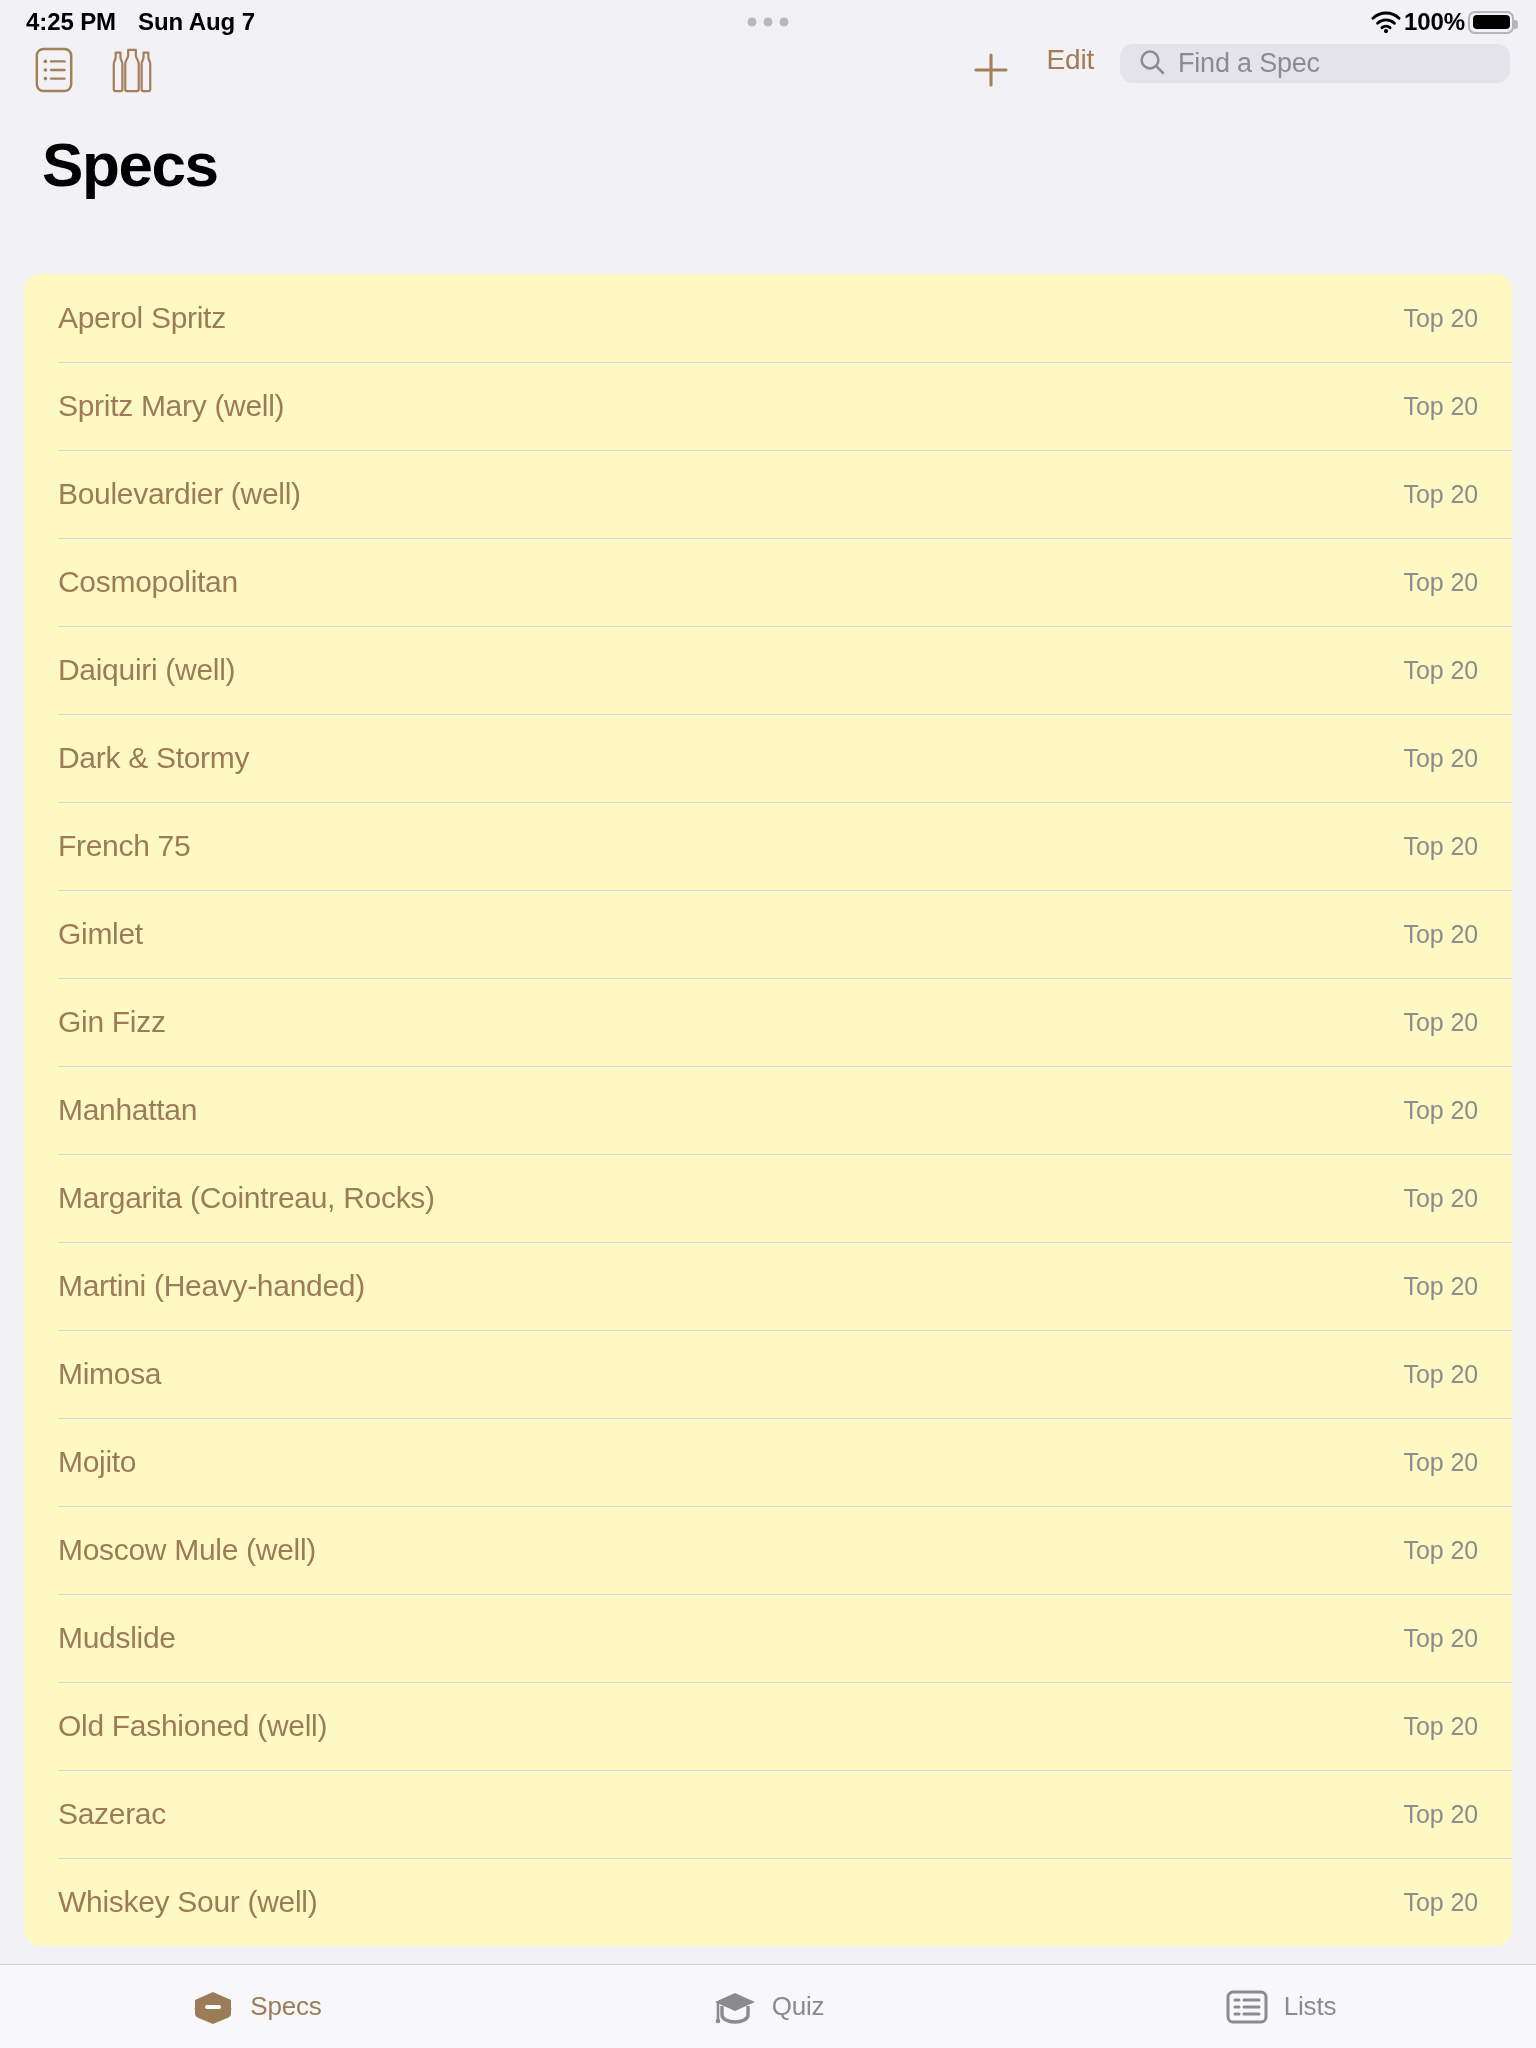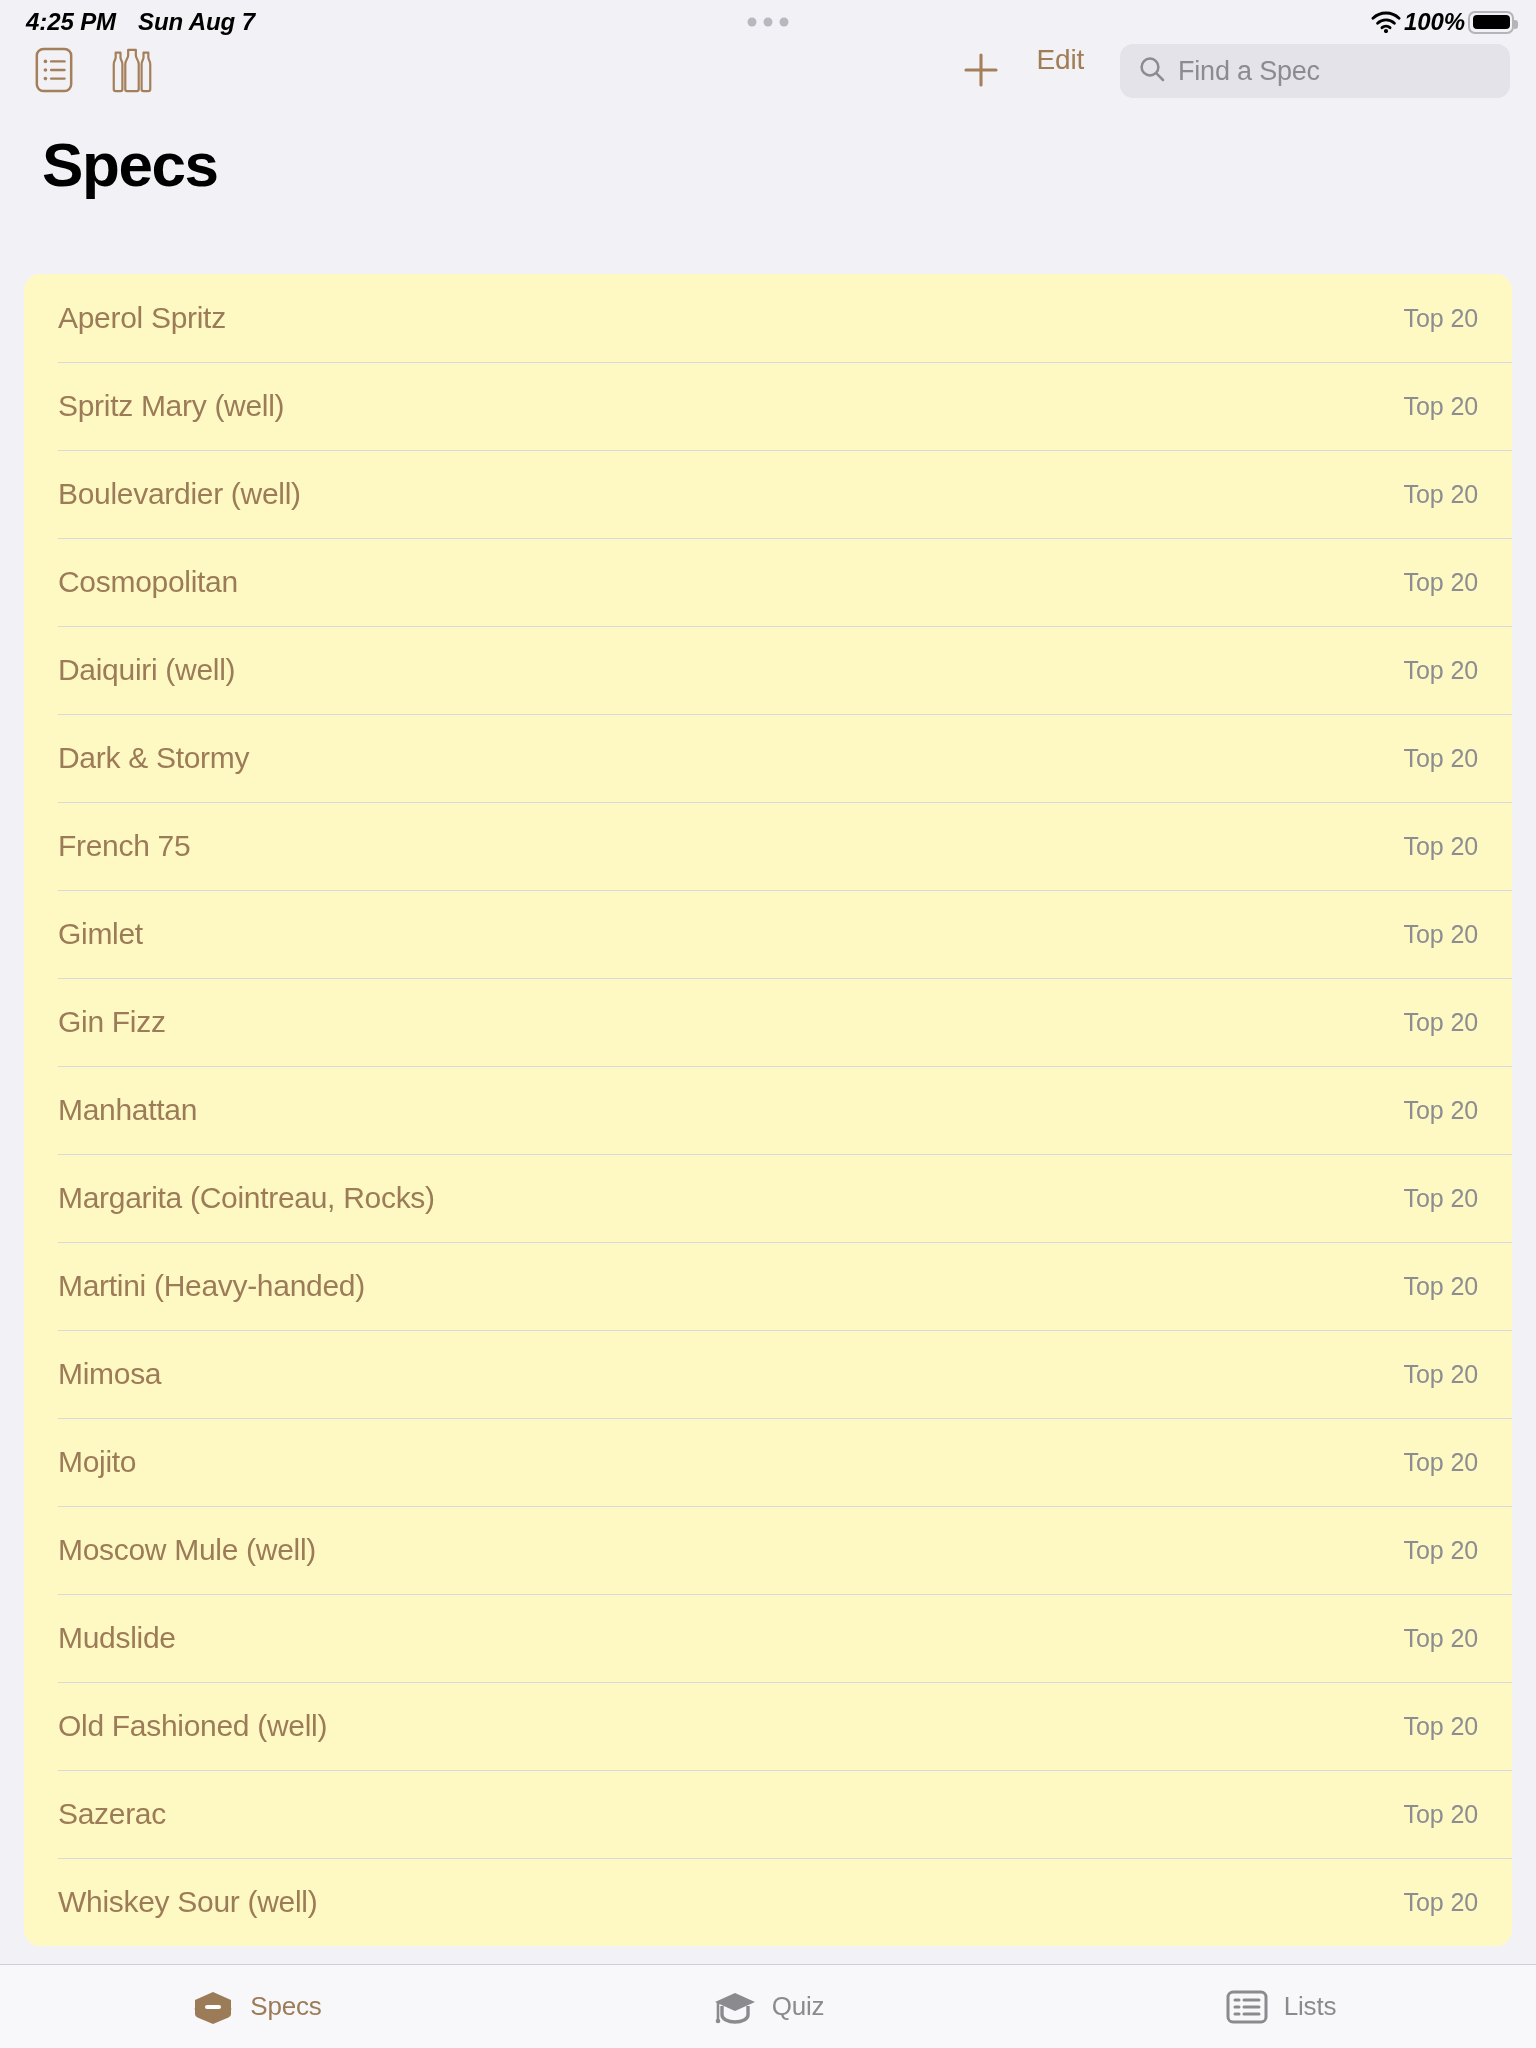--- a/index.html
+++ b/index.html
@@ -13,21 +13,20 @@
   .screen { position:relative; width:1536px; height:2048px; background:#f2f1f6; display:flex; flex-direction:column; }
 
   
   .statusbar {
     height:44px; flex:0 0 44px;
     display:flex; 
     padding:0 22px 0 26px;
     position:relative;
     font-size:24px; font-weight:600; color:#000;
     letter-spacing:-0.1px;
-    font-style:italic;
   }
   .sb-left { display:flex; align-items:center; gap:22px; }
   .sb-time { font-size:24px; font-weight:600; }
   .sb-date { font-size:24px; font-weight:600; }
   .sb-dots {
     position:absolute; left:50%; top:50%; transform:translate(-50%,-50%);
     display:flex; gap:7px;
   }
   .sb-dots i { width:9px; height:9px; border-radius:50%; background:#b9b8be; display:block; }
   .sb-right { margin-left:auto; display:flex; align-items:center; gap:3px; }
@@ -48,23 +47,23 @@
   }
   .tb-icon { width:52px; height:52px; display:flex; align-items:center; justify-content:center; cursor:pointer; }
   .tb-icon.second { margin-left:26px; }
   .tb-spacer { flex:1; }
   .tb-plus { width:56px; height:52px; display:flex; align-items:center; justify-content:center; cursor:pointer; }
   .tb-edit {
     color:#a07d53; font-size:28px; letter-spacing:-0.2px;
     padding:0 24px 0 28px; cursor:pointer; white-space:nowrap;
   }
   .searchfield {
-    width:390px; height:54px; background:#e4e3e9; border-radius:13px;
+    width:390px; height:39px; background:#e4e3e9; border-radius:13px;
     display:flex; align-items:center; padding:0 14px 0 18px; gap:12px; cursor:text;
-    margin-left:12px;
+    margin-left:2px;
   }
   .searchfield .ph { color:#8b8b90; font-size:27px; letter-spacing:-0.2px; }
 
   
   .largetitle {
     padding:18px 0 0 42px;
     font-size:62px; font-weight:bold; color:#000;
     letter-spacing:-1.4px; line-height:1.0;
     flex:0 0 auto;
   }

